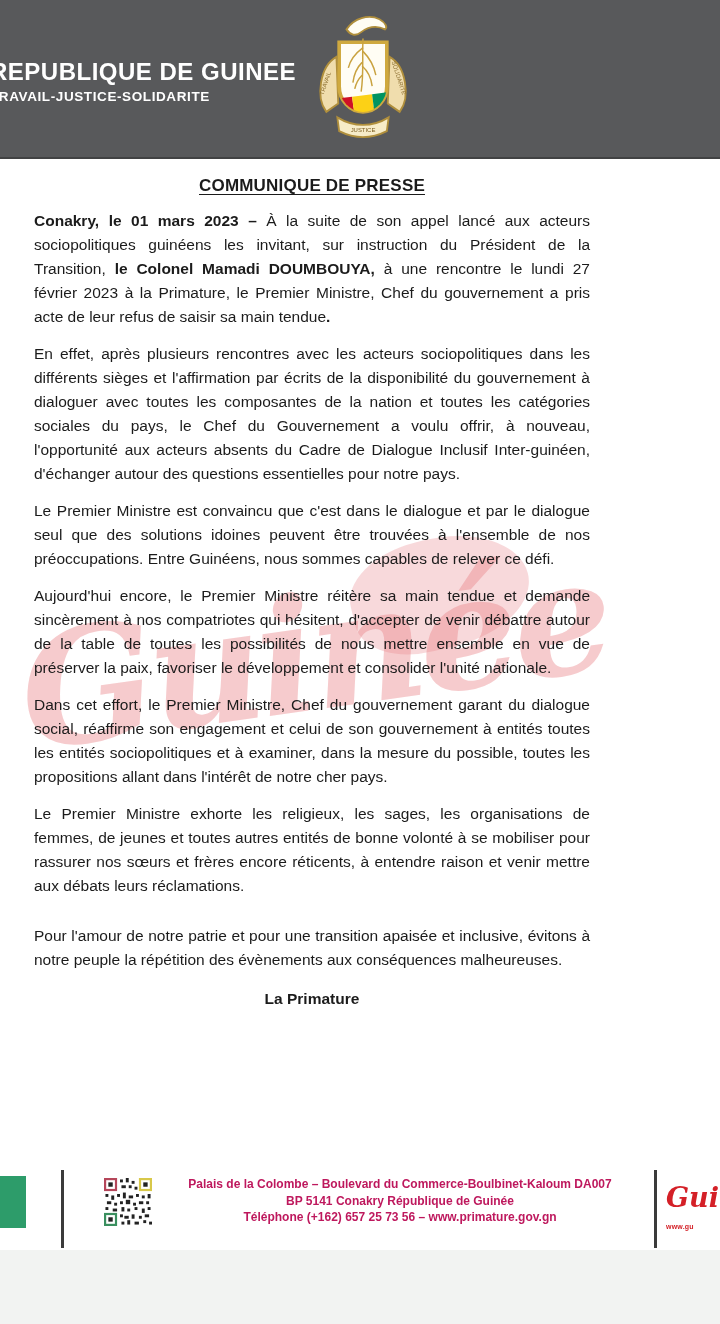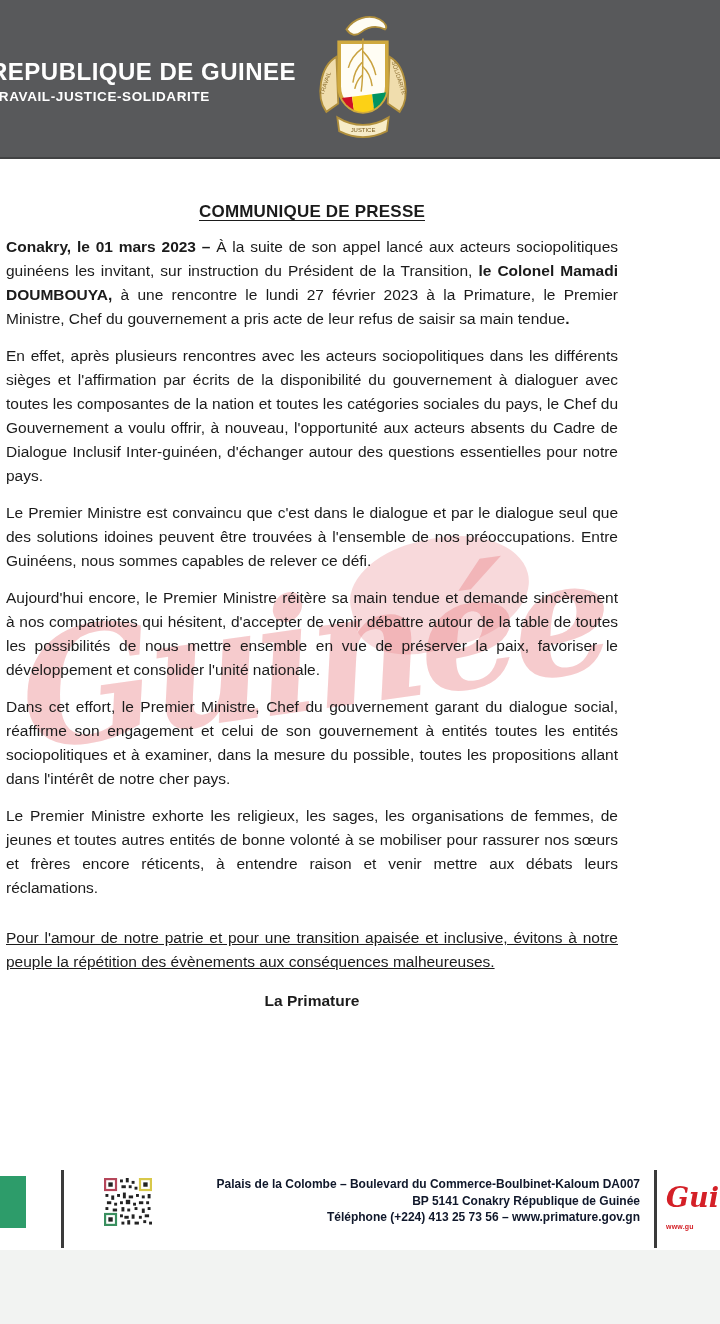--- a/index.html
+++ b/index.html
@@ -8,46 +8,46 @@
   
   .header{position:absolute;left:0;top:0;width:720px;height:157px;background:#58595b;
           border-bottom:2px solid #414243;}
   .hleft{position:absolute;left:-10px;top:58px;color:#ffffff;white-space:nowrap;}
   .rep{font-size:24px;font-weight:800;letter-spacing:.5px;}
   .motto{font-size:13.5px;font-weight:700;letter-spacing:.6px;margin-top:3px;}
   .hcenter{position:absolute;left:308px;top:5px;width:110px;height:145px;}
   .hright{position:absolute;right:4px;top:54px;color:#ffffff;font-size:37px;font-weight:800;
           letter-spacing:1px;white-space:nowrap;}
   
-  .main{position:absolute;left:0;top:170px;width:624px;padding:0 6px;box-sizing:border-box;}
+  .main{position:absolute;left:0;top:144px;width:624px;padding:0 34px;box-sizing:border-box;}
   .doc-title{margin:32px 0 0 0;text-align:center;font-size:17px;font-weight:800;
              text-decoration:underline;text-underline-offset:3px;letter-spacing:.2px;
              position:relative;z-index:2;}
   .subtitle{margin:14px 0 0 0;font-size:15.5px;font-weight:700;font-style:italic;
             line-height:24px;text-align:justify;position:relative;z-index:2;}
   .para{margin:13px 0 0 0;font-size:15.5px;line-height:24px;text-align:justify;
         position:relative;z-index:2;}
-  .para.gap-lg{margin-top:26px;text-decoration:underline;}
+  .para.gap-lg{margin-top:26px;}
   .signature{margin:18px 0 0 0;text-align:center;font-size:15.5px;font-weight:800;
              position:relative;z-index:2;}
   
   .watermark{position:absolute;left:18px;top:555px;width:680px;z-index:1;pointer-events:none;
              transform:rotate(-8deg);font-family:"DejaVu Serif",serif;font-style:italic;
              font-weight:700;font-size:158px;color:rgba(233,130,137,.42);white-space:nowrap;
              letter-spacing:-6px;}
   .watermark-blob{position:absolute;left:350px;top:538px;width:180px;height:110px;z-index:1;
              background:rgba(233,130,137,.30);border-radius:50% 60% 55% 45%;
              transform:rotate(-14deg);pointer-events:none;}
   
   .green-block{position:absolute;left:0;top:1176px;width:26px;height:52px;background:#2d9c6a;}
   .vline{position:absolute;top:1170px;width:3px;height:78px;background:#3b3b3b;}
   .vline.v1{left:61px;} .vline.v2{left:654px;}
   .qr{position:absolute;left:104px;top:1178px;width:48px;height:48px;}
-  .addr{position:absolute;left:160px;top:1176px;width:480px;text-align:right;
-        font-size:12px;font-weight:700;line-height:16.5px;color:#0f172a;}
+  .addr{position:absolute;left:160px;top:1176px;width:480px;text-align:center;
+        font-size:12px;font-weight:700;line-height:16.5px;color:#be185d;}
   .flogo{position:absolute;left:666px;top:1184px;width:80px;color:#d42027;
          font-family:"DejaVu Serif",serif;font-style:italic;font-weight:700;
          font-size:27px;line-height:28px;white-space:nowrap;}
   .flogo small{display:block;font-family:"Liberation Sans",sans-serif;font-style:normal;
          font-size:7px;font-weight:700;margin-top:1px;letter-spacing:.2px;}
   .bottom-strip{position:absolute;left:0;top:1250px;width:720px;height:74px;background:#f2f3f2;}
 </style>
 </head>
 <body>
 
@@ -175,21 +175,21 @@
           <rect x="21" y="30" width="3" height="2"></rect>
         <rect x="27" y="29" width="2" height="2"></rect>
           <rect x="31" y="30" width="2" height="2"></rect>
       </g>
     </svg>
   </div>
 
   <div class="addr">
     <div>Palais de la Colombe – Boulevard du Commerce-Boulbinet-Kaloum DA007</div>
     <div>BP 5141 Conakry République de Guinée</div>
-    <div>Téléphone (+224) 413 25 73 56 – www.primature.gov.gn</div>
+    <div>Téléphone (+162) 657 25 73 56 – www.primature.gov.gn</div>
   </div>
 
   <div class="vline v2"></div>
 
   <div class="flogo">
     <span>Guinée</span>
     <small>www.gu</small>
   </div>
 
   <div class="bottom-strip"></div>

